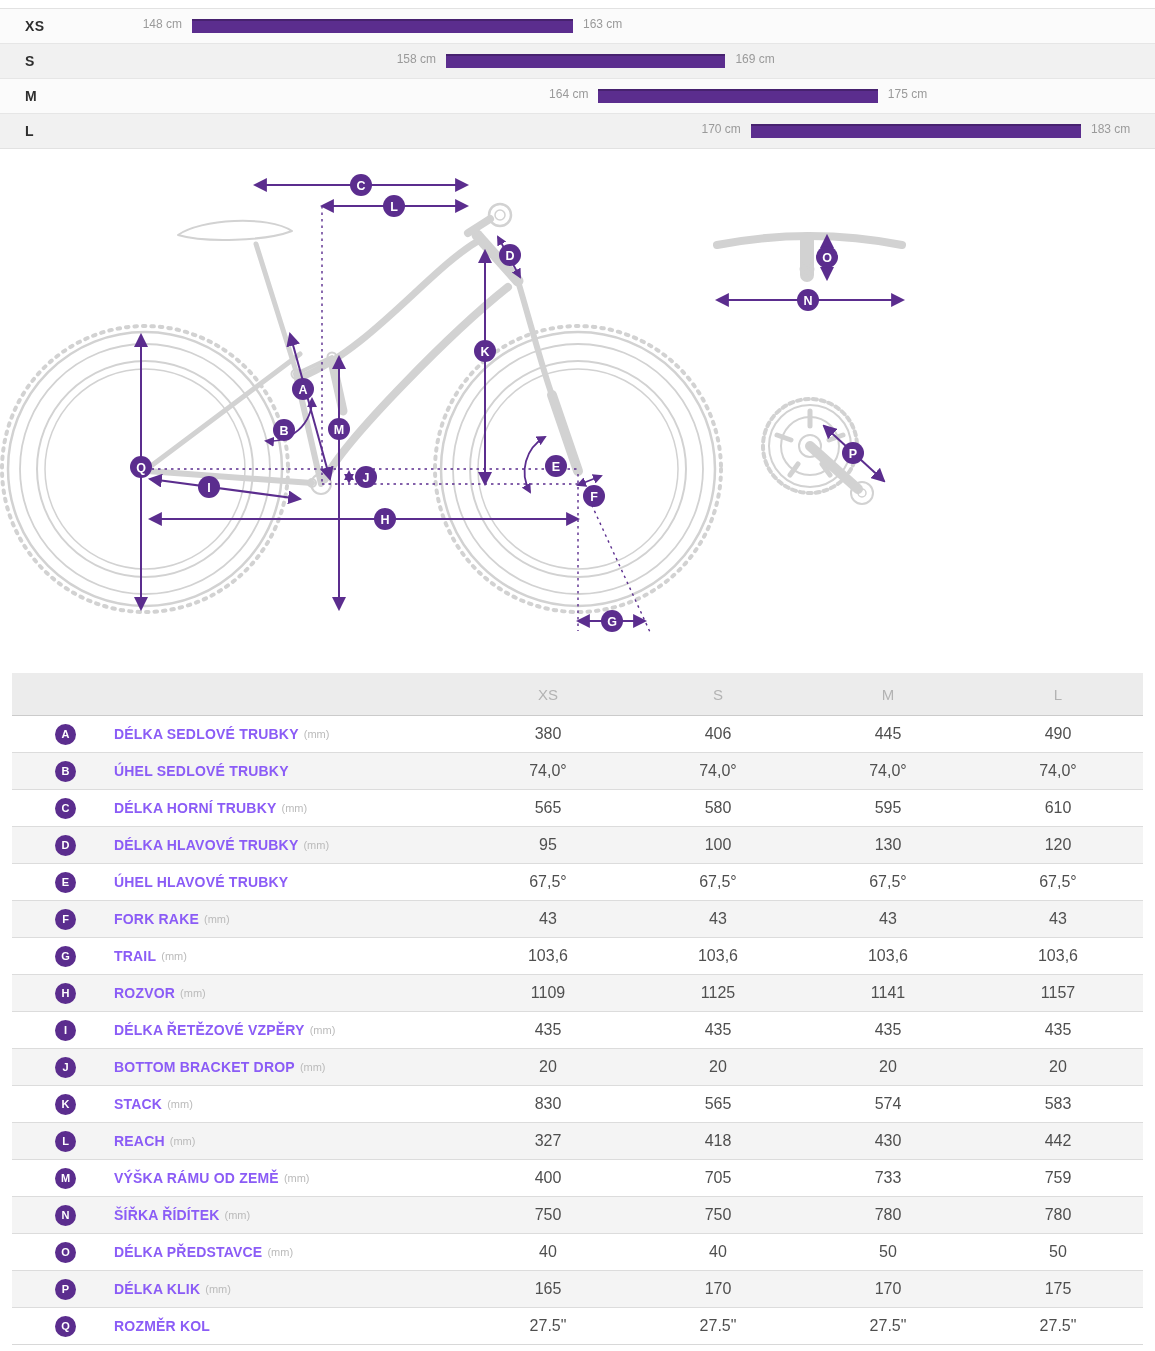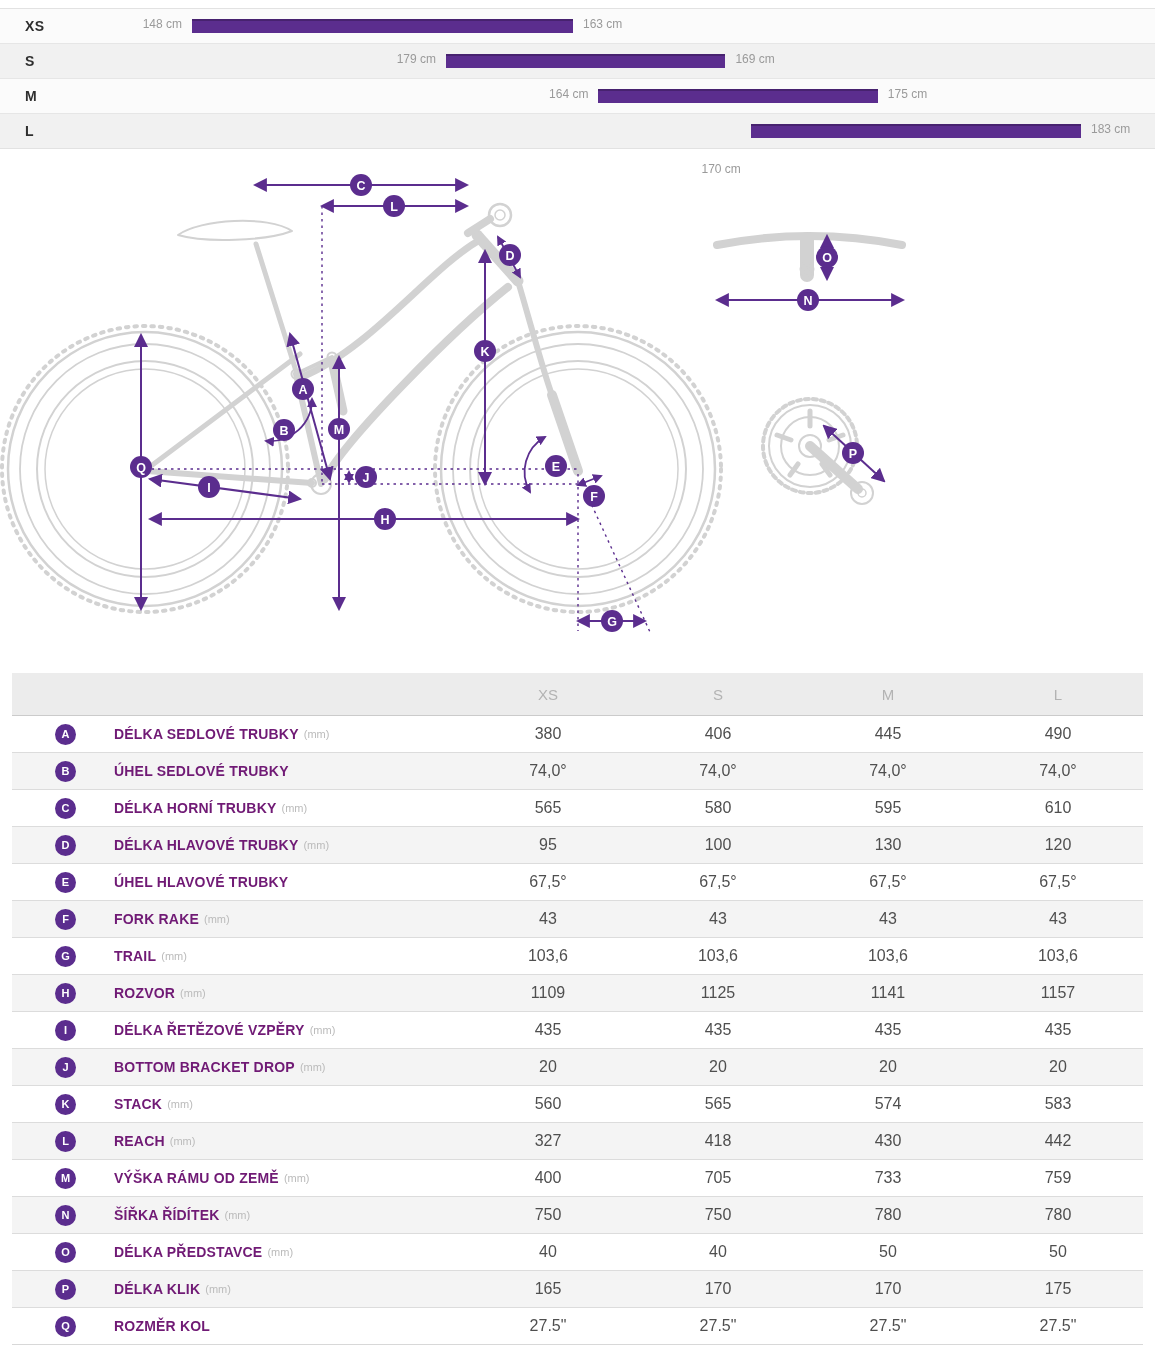--- a/index.html
+++ b/index.html
@@ -30,54 +30,54 @@
   .gt-header{display:flex;align-items:center;background:#ececec;height:42px;border-bottom:1px solid #cbcbcb;}
   .gt-labelcol{flex:1 1 auto;display:flex;align-items:center;padding-left:43px;box-sizing:border-box;}
   .gt-col{width:170px;flex:0 0 170px;text-align:center;}
   .gt-header .gt-col{color:#b3b3b3;font-size:15px;}
   .gt-row{display:flex;align-items:center;height:36px;}
   .gt-row + .gt-row{border-top:1px solid #dcdcdc;}
   #gt-body .gt-row:first-child{border-top:0;}
   .gt-odd{background:#ffffff;}
   .gt-even{background:#f4f4f4;}
   .badge{width:21px;height:21px;border-radius:50%;background:#5b2d8e;color:#fff;font-weight:bold;font-size:11px;display:inline-flex;align-items:center;justify-content:center;margin-right:38px;flex:0 0 21px;}
-  .gt-label{font-weight:bold;font-size:14px;color:#701a75;letter-spacing:.2px;white-space:nowrap;}
+  .gt-label{font-weight:bold;font-size:14px;color:#8b5cf6;letter-spacing:.2px;white-space:nowrap;}
   .gt-unit{font-size:11px;color:#bbbbbb;margin-left:5px;}
   .gt-val{color:#4f4f4f;font-size:16px;}
 </style>
 </head>
 <body>
 
 <div class="page">
 
   <section class="size-guide" id="size-guide">
     <div class="sg-row odd">
       <span class="sg-size">XS</span>
       <span class="sg-min" style="right: 973px;">148 cm</span>
       <div class="sg-bar" style="left: 192px; width: 381px;"></div>
       <span class="sg-max" style="left: 583px;">163 cm</span>
     </div>
 
     <div class="sg-row even">
       <span class="sg-size">S</span>
-      <span class="sg-min" style="right: 719px;">179 cm</span>
+      <span class="sg-min" style="right: 719px;">158 cm</span>
       <div class="sg-bar" style="left: 446px; width: 279.4px;"></div>
       <span class="sg-max" style="left: 735.4px;">169 cm</span>
     </div>
 
     <div class="sg-row odd">
       <span class="sg-size">M</span>
       <span class="sg-min" style="right: 566.6px; text-align: right;">164 cm</span>
       <div class="sg-bar" style="left: 598.4px; width: 279.4px;"></div>
       <span class="sg-max" style="left: 887.8px;">175 cm</span>
     </div>
 
     <div class="sg-row even">
       <span class="sg-size">L</span>
-      <span class="sg-min" style="right: 414.2px; margin-top: 40px;">170 cm</span>
+      <span class="sg-min" style="right: 414.2px;">170 cm</span>
       <div class="sg-bar" style="left: 750.8px; width: 330.2px;"></div>
       <span class="sg-max" style="left: 1091px;">183 cm</span>
     </div>
   </section>
 
   <section class="diagram">
     <svg width="1155" height="512" viewBox="0 0 1155 512">
       <defs>
         <marker id="ah" viewBox="0 0 10 10" refX="8.5" refY="5" markerWidth="7" markerHeight="7" orient="auto-start-reverse">
           <path d="M0,0 L10,5 L0,10 z" fill="#5b2d8e"></path>
@@ -375,21 +375,21 @@
         <div class="gt-col gt-val">20</div>
         <div class="gt-col gt-val">20</div>
       </div>
 
       <div class="gt-row gt-odd">
         <div class="gt-labelcol">
           <span class="badge">K</span>
           <span class="gt-label">STACK</span>
           <span class="gt-unit">(mm)</span>
         </div>
-        <div class="gt-col gt-val">560</div>
+        <div class="gt-col gt-val">830</div>
         <div class="gt-col gt-val">565</div>
         <div class="gt-col gt-val">574</div>
         <div class="gt-col gt-val">583</div>
       </div>
 
       <div class="gt-row gt-even">
         <div class="gt-labelcol">
           <span class="badge">L</span>
           <span class="gt-label">REACH</span>
           <span class="gt-unit">(mm)</span>

